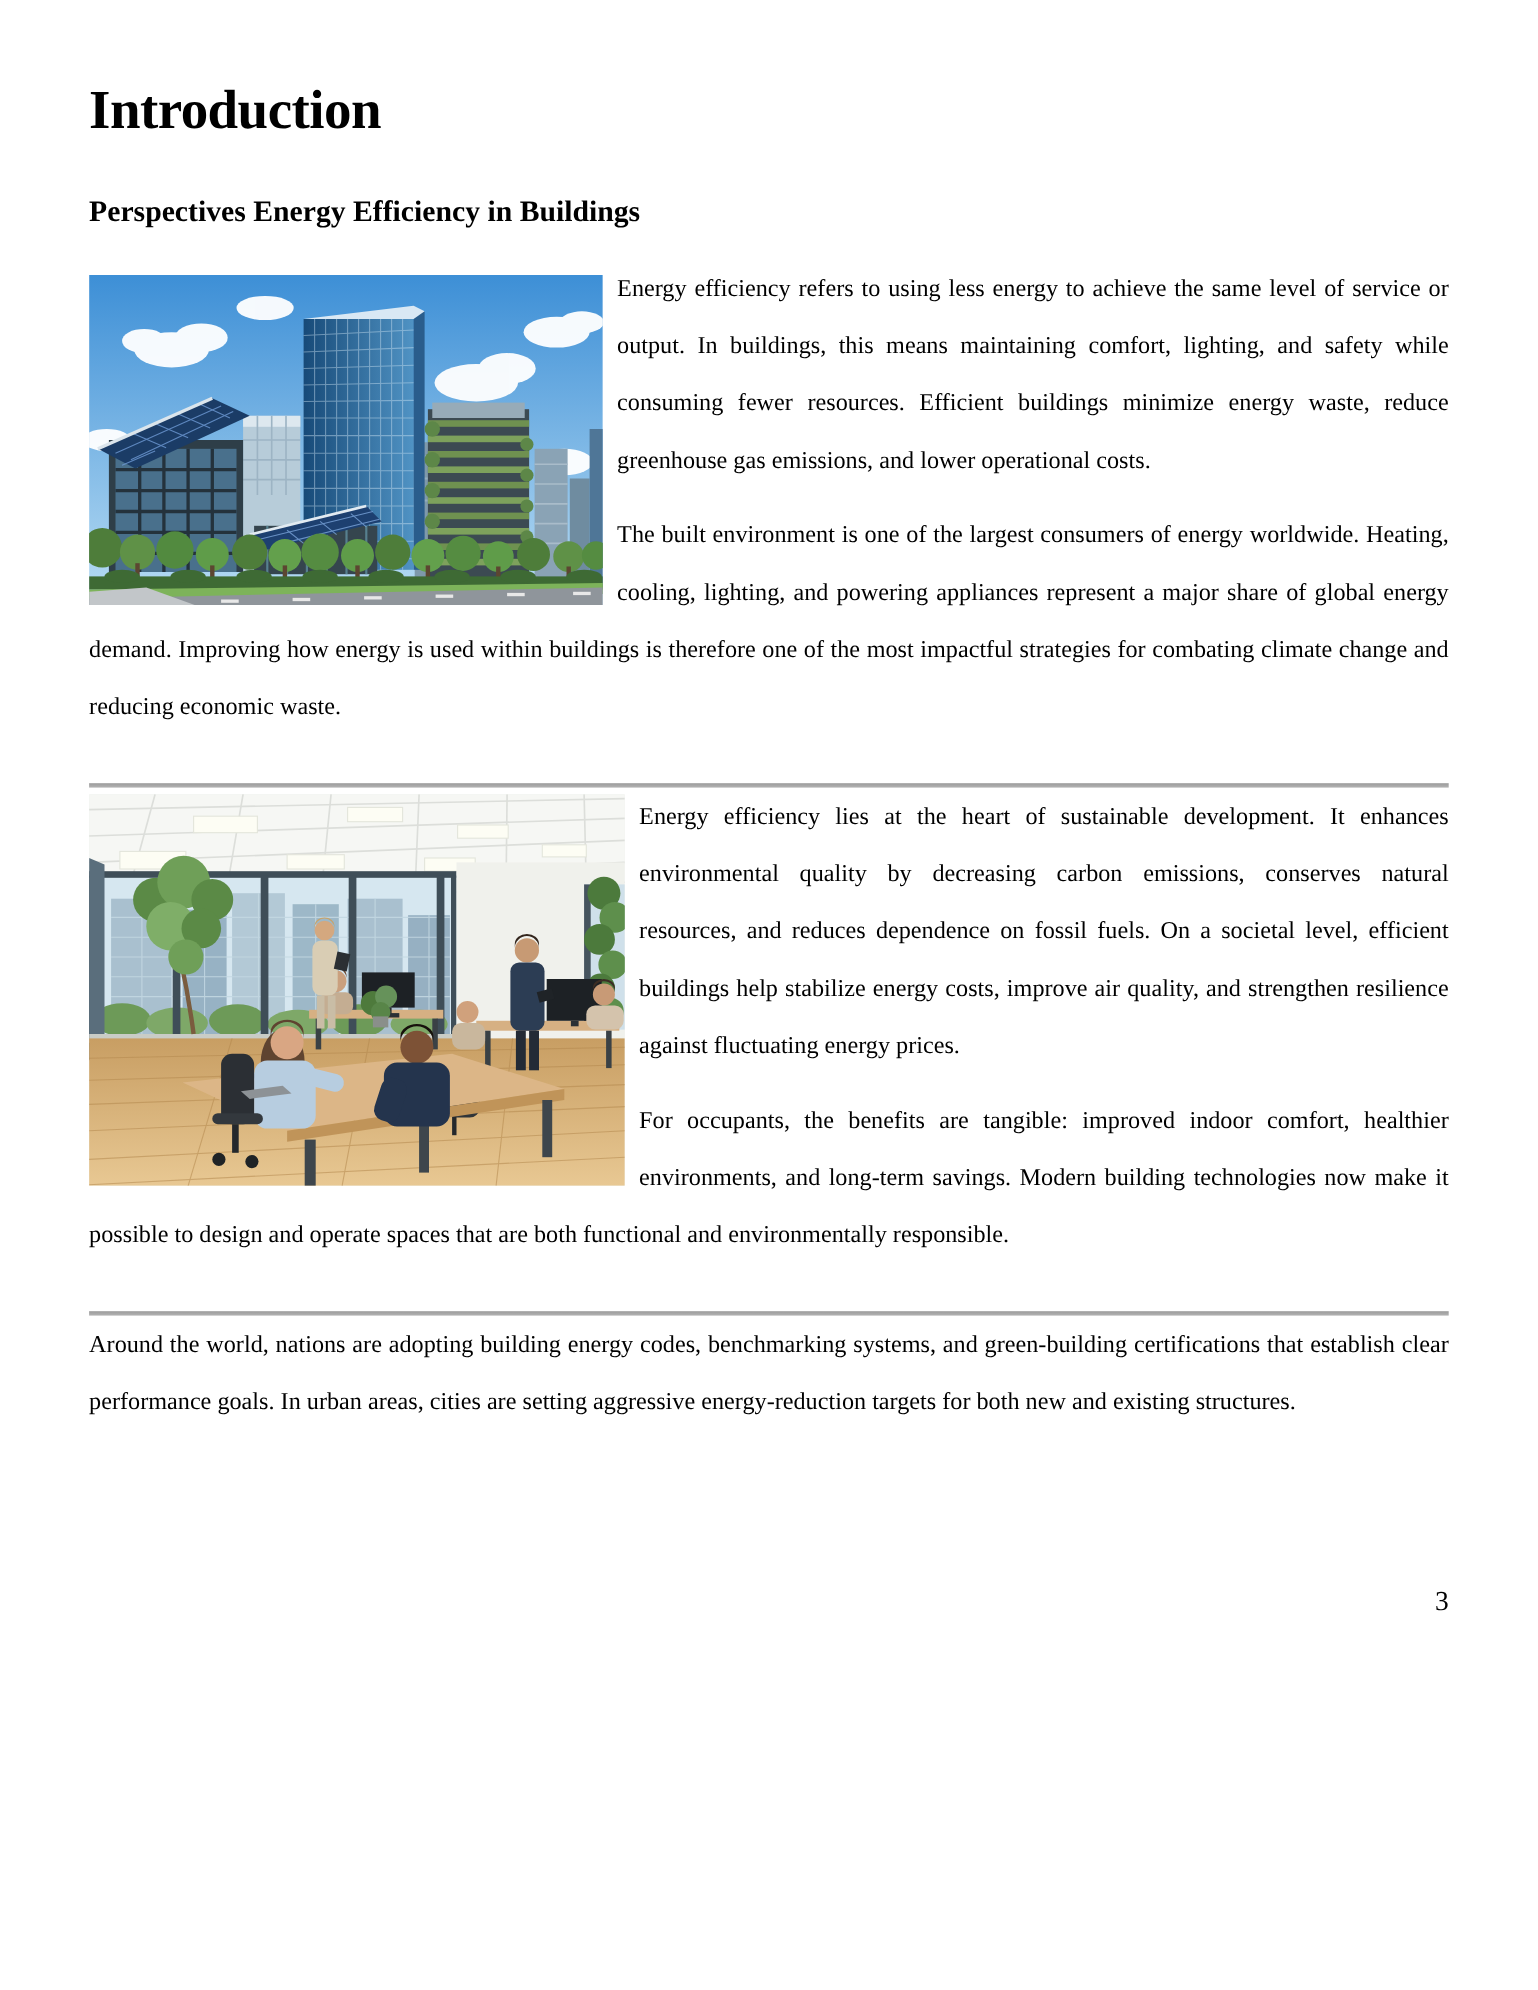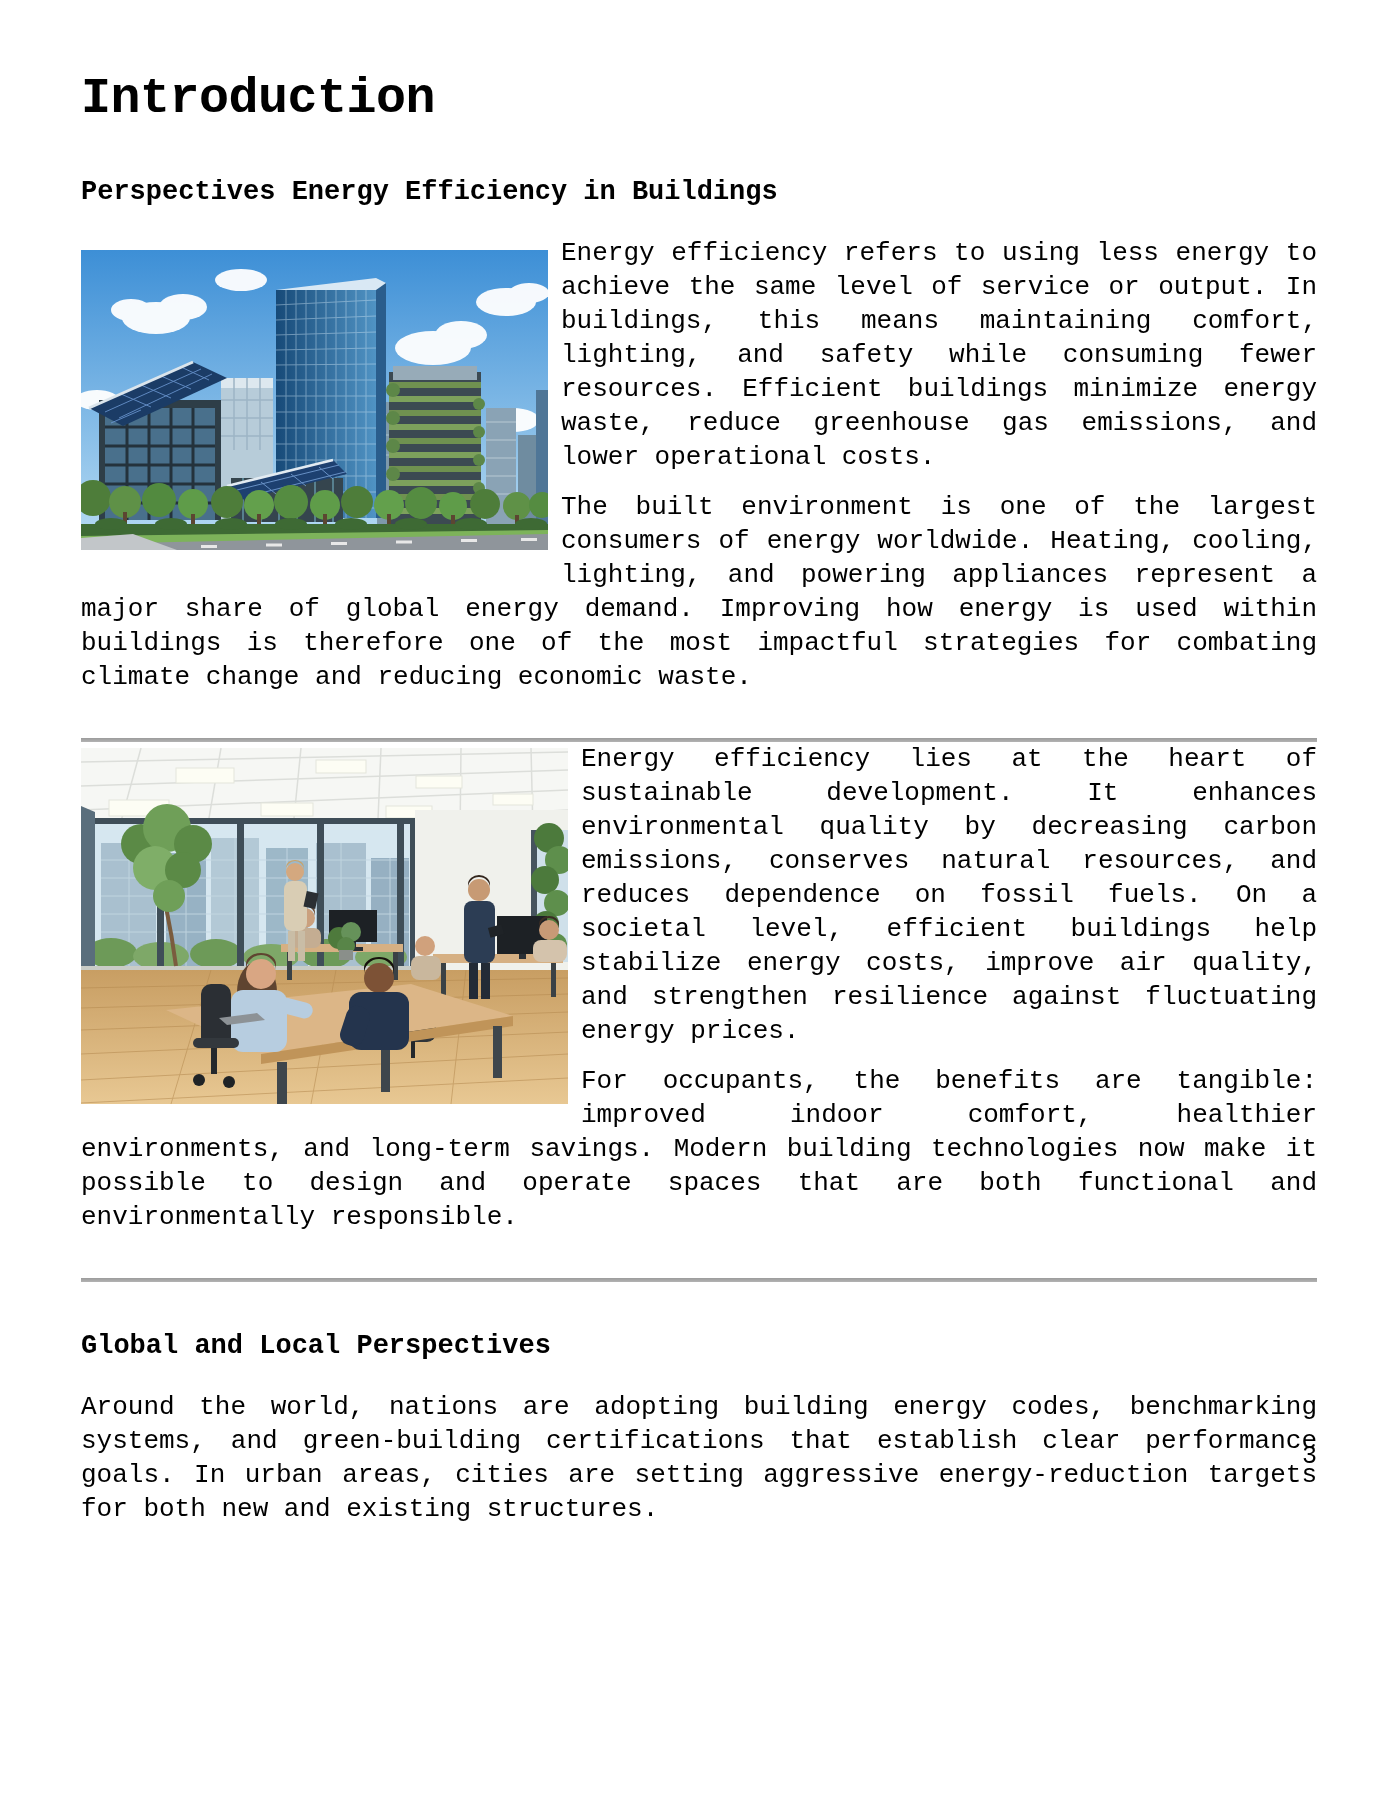--- a/index.html
+++ b/index.html
@@ -4,35 +4,35 @@
 <style>
   html,body{margin:0;padding:0;background:#ffffff;}
   .page{
     position:relative;
     width:1398px;height:1535px;
     margin:0 auto;
     background:#ffffff;
     box-sizing:border-box;
     padding:0 81px;
     overflow:hidden;
-    font-family:Liberation Mono, monospace;
+    font-family:Liberation Serif, serif;
     color:#000;
   }
   h1.doc-title{
     font-size:50px;line-height:1.16;font-weight:bold;
     margin:70px 0 0 0;letter-spacing:-.5px;
   }
   h2.sec-heading{
     font-size:27px;line-height:40px;font-weight:bold;
     margin:44px 0 24px 0;
   }
   .flow{overflow:visible;}
   .flow::after{content:"";display:block;clear:both;}
   .flow p{
-    font-size:26px;line-height:34px;
+    font-size:22px;line-height:52px;
     margin:0 0 16px 0;
     text-align:justify;
   }
   .flow p:last-child{margin-bottom:0;}
   .photo{
     float:left;
     display:block;
     margin:14px 13px 10px 0;
   }
   .photo.img2{margin-top:6px;}
@@ -451,21 +451,20 @@
         <circle cx="148" cy="334" r="6" fill="#1f2326"></circle>
 
       <polygon points="138,270 176,265 184,272 146,277" fill="#8d9296"></polygon>
     </svg>
     <p>Energy efficiency lies at the heart of sustainable development. It enhances environmental quality by decreasing carbon emissions, conserves natural resources, and reduces dependence on fossil fuels. On a societal level, efficient buildings help stabilize energy costs, improve air quality, and strengthen resilience against fluctuating energy prices.</p>
     <p>For occupants, the benefits are tangible: improved indoor comfort, healthier environments, and long-term savings. Modern building technologies now make it possible to design and operate spaces that are both functional and environmentally responsible.</p>
   </div>
 
   <div class="divider"></div>
 
-  <h2 class="sec-heading">Global and Local Perspectives</h2>
 
   <div class="flow">
     <p>Around the world, nations are adopting building energy codes, benchmarking systems, and green-building certifications that establish clear performance goals. In urban areas, cities are setting aggressive energy-reduction targets for both new and existing structures.</p>
   </div>
 
   <div class="page-number">3</div>
 
 </div>
 
 </body></html>

